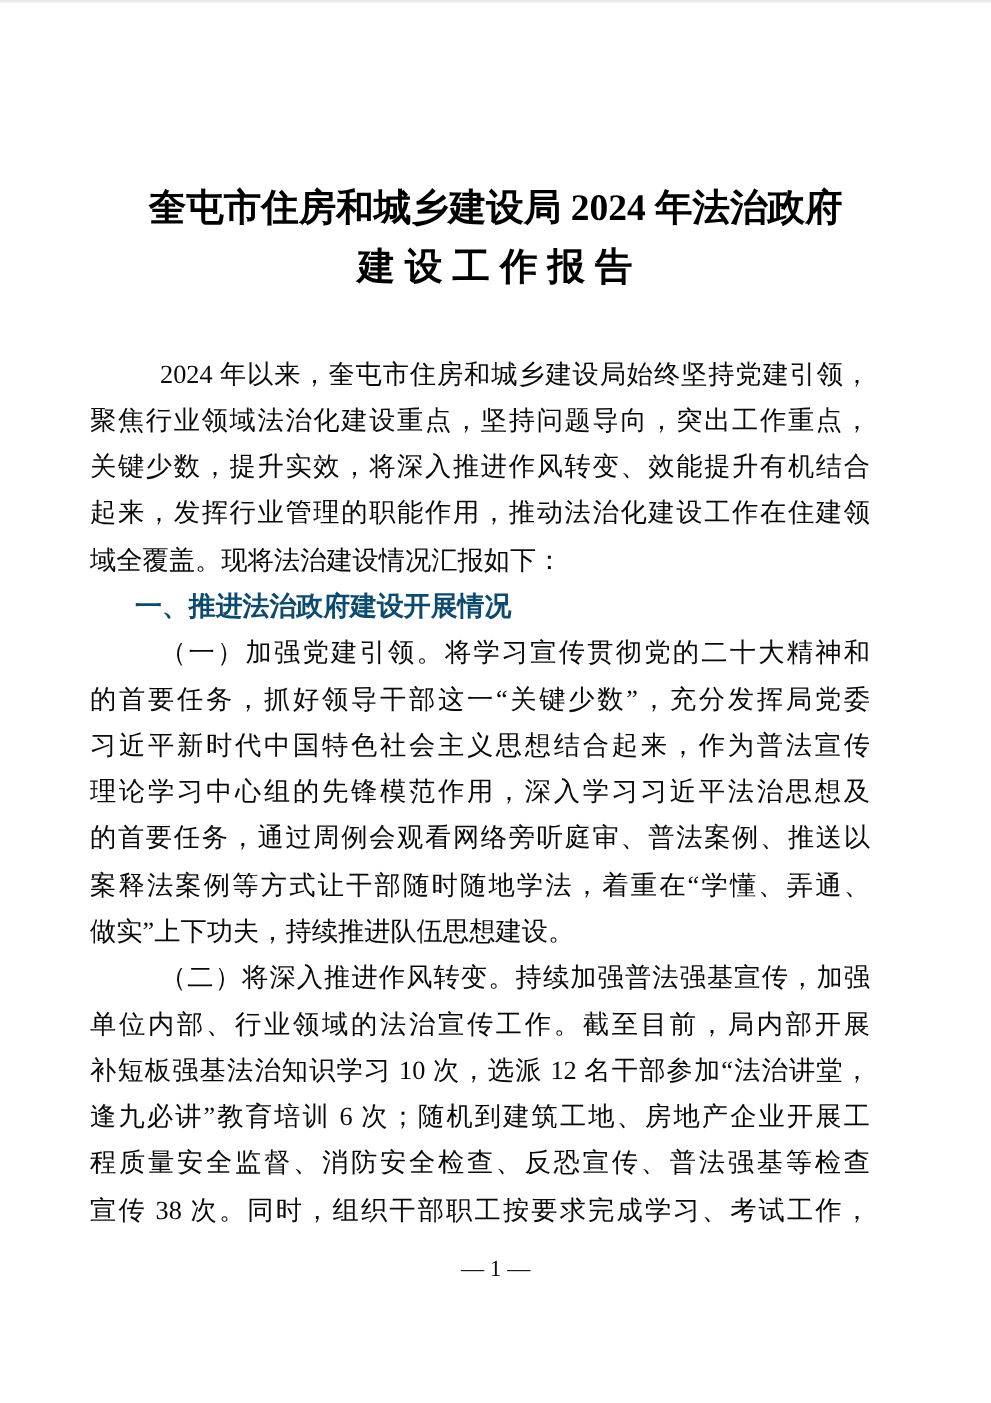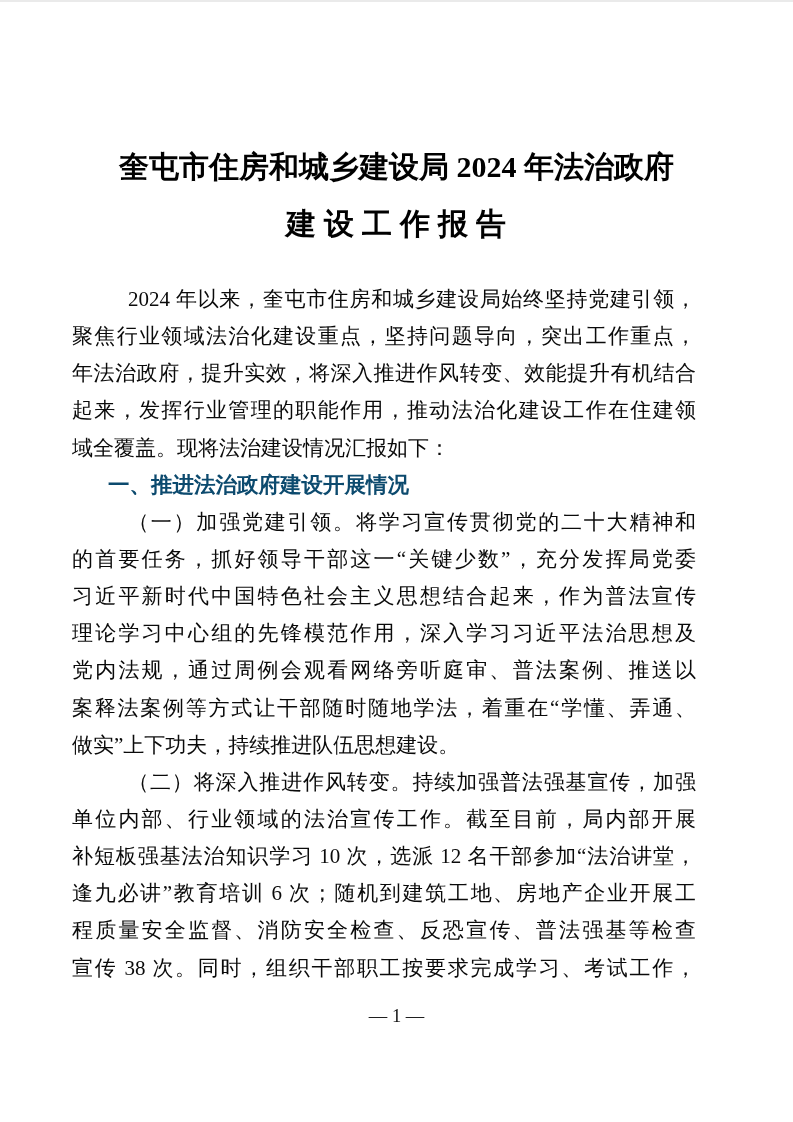--- a/index.html
+++ b/index.html
@@ -19,21 +19,21 @@
     top: 141px;
     left: 0;
     width: 793px;
     text-align: center;
     font-weight: bold;
     font-size: 30px;
     line-height: 47px;
     color: #000000;
   }
   .doc-title .t-line1 { display: block; }
-  .doc-title .t-line2 { display: block; letter-spacing: 8px; padding-left: 7px; margin-top: 10px; }
+  .doc-title .t-line2 { display: block; letter-spacing: 8px; padding-left: 7px; }
   .doc-body {
     position: absolute;
     top: 279px;
     left: 72px;
     width: 624px;
   }
   .line {
     font-size: 21px;
     line-height: 37.15px;
     height: 37.15px;
@@ -72,29 +72,29 @@
 
 <div class="page">
   <div class="doc-title">
     <span class="t-line1">奎屯市住房和城乡建设局 2024 年法治政府</span>
     <span class="t-line2">建设工作报告</span>
   </div>
 
   <div class="doc-body" id="doc-body">
       <div class="line ind">2024 年以来，奎屯市住房和城乡建设局始终坚持党建引领，</div>
       <div class="line">聚焦行业领域法治化建设重点，坚持问题导向，突出工作重点，</div>
-      <div class="line">年法治政府，提升实效，将深入推进作风转变、效能提升有机结合</div>
+      <div class="line">关键少数，提升实效，将深入推进作风转变、效能提升有机结合</div>
       <div class="line">起来，发挥行业管理的职能作用，推动法治化建设工作在住建领</div>
       <div class="line nojust">域全覆盖。现将法治建设情况汇报如下：</div>
       <div class="line heading">一、推进法治政府建设开展情况</div>
       <div class="line ind">（一）加强党建引领。将学习宣传贯彻党的二十大精神和</div>
       <div class="line">的首要任务，抓好领导干部这一“关键少数”，充分发挥局党委</div>
       <div class="line">习近平新时代中国特色社会主义思想结合起来，作为普法宣传</div>
       <div class="line">理论学习中心组的先锋模范作用，深入学习习近平法治思想及</div>
-      <div class="line">党内法规，通过周例会观看网络旁听庭审、普法案例、推送以</div>
+      <div class="line">的首要任务，通过周例会观看网络旁听庭审、普法案例、推送以</div>
       <div class="line">案释法案例等方式让干部随时随地学法，着重在“学懂、弄通、</div>
       <div class="line nojust">做实”上下功夫，持续推进队伍思想建设。</div>
       <div class="line ind">（二）将深入推进作风转变。持续加强普法强基宣传，加强</div>
       <div class="line">单位内部、行业领域的法治宣传工作。截至目前，局内部开展</div>
       <div class="line">补短板强基法治知识学习 10 次，选派 12 名干部参加“法治讲堂，</div>
       <div class="line">逢九必讲”教育培训 6 次；随机到建筑工地、房地产企业开展工</div>
       <div class="line">程质量安全监督、消防安全检查、反恐宣传、普法强基等检查</div>
       <div class="line">宣传 38 次。同时，组织干部职工按要求完成学习、考试工作，</div>
     </div>
 

